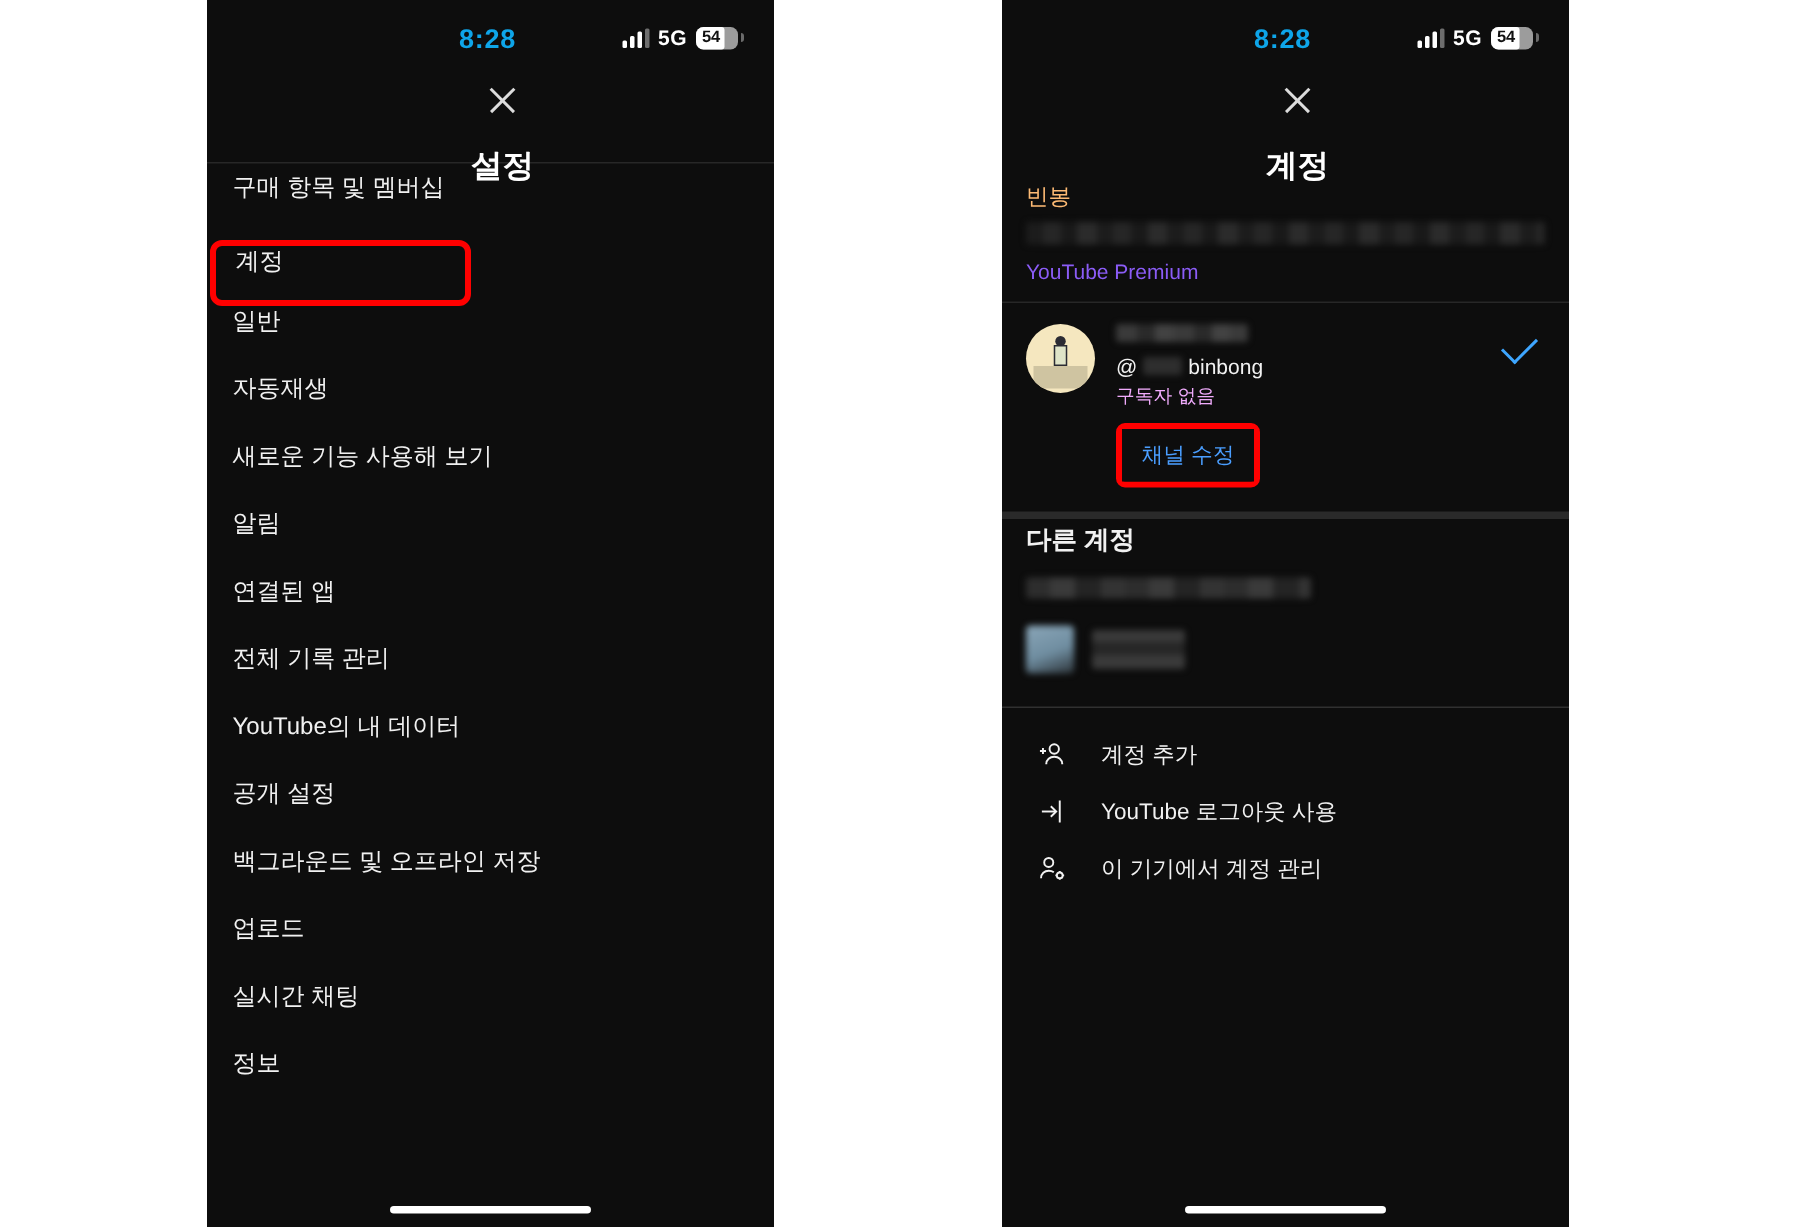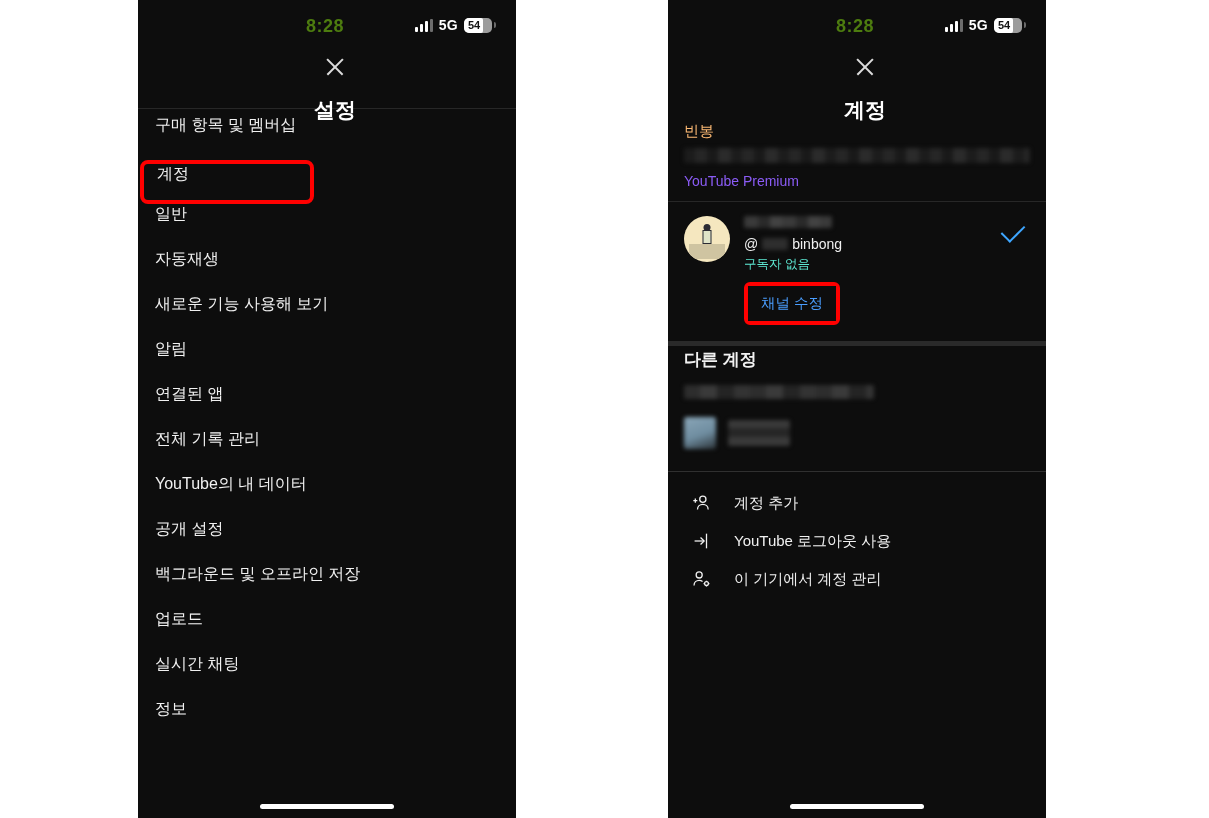--- a/index.html
+++ b/index.html
@@ -29,21 +29,21 @@
   
   .statusbar {
     height: 56px;
     position: relative;
   }
   .sb-time {
     position: absolute;
     left: 0; right: 4px;
     top: 16px;
     text-align: center;
-    color: #4d7c0f;
+    color: #0ea5e9;
     font-size: 18px;
     font-weight: bold;
     letter-spacing: .5px;
   }
   .sb-right {
     position: absolute;
     right: 24px;
     top: 17px;
     display: flex;
     align-items: center;
@@ -242,21 +242,21 @@
   }
   .handle-blur {
     display: inline-block;
     width: 26px; height: 12px;
     background: #2e2e2e;
     filter: blur(2px);
     border-radius: 2px;
     margin: 0 2px;
   }
   .ch-subs {
-    color: #5eead4;
+    color: #f0abfc;
     font-size: 12.5px;
     margin-top: 4px;
   }
   .check {
     position: absolute;
     right: 22px;
     top: 22px;
     width: 20px; height: 11px;
     border-left: 2px solid #3ea6ff;
     border-bottom: 2px solid #3ea6ff;

